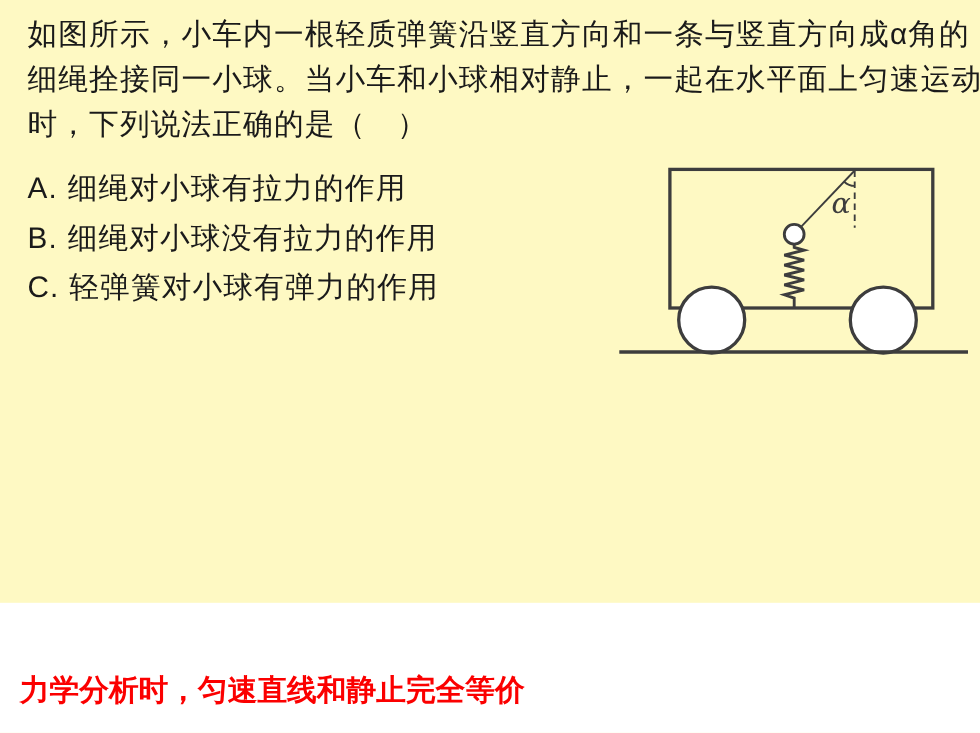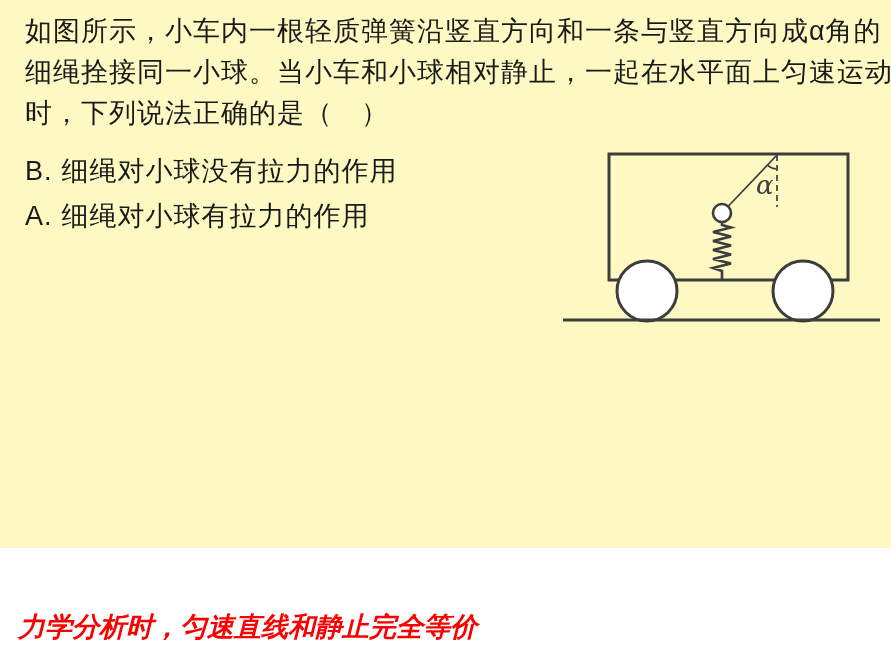--- a/index.html
+++ b/index.html
@@ -61,40 +61,42 @@
     font-size: 26px;
   }
   .note {
     position: absolute;
     left: 18px;
     top: 609px;
     font-size: 27px;
     font-weight: bold;
     color: #fb0000;
     white-space: nowrap;
-    font-style: italic;
   }
 </style>
 </head>
 <body>
 
 <div class="slide">
 
   <div class="question">
     <div>如图所示，小车内一根轻质弹簧沿竖直方向和一条与竖直方向成α角的</div>
     <div>细绳拴接同一小球。当小车和小球相对静止，一起在水平面上匀速运动</div>
     <div>时，下列说法正确的是（　）</div>
   </div>
 
   <div class="options">
     <div class="option">
+      <span class="lab">A.</span><span>细绳对小球有拉力的作用</span>
+    </div>
+    <div class="option">
       <span class="lab">B.</span><span>细绳对小球没有拉力的作用</span>
     </div>
     <div class="option">
-      <span class="lab">A.</span><span>细绳对小球有拉力的作用</span>
+      <span class="lab">C.</span><span>轻弹簧对小球有弹力的作用</span>
     </div>
   </div>
 
   <svg class="diagram" width="341" height="195" viewBox="0 0 341 195">
 
     <rect class="draw" x="59" y="14" width="239" height="126" stroke-width="3"></rect>
 
     <circle class="draw fillwhite" cx="97" cy="151" r="30" stroke-width="3"></circle>
     <circle class="draw fillwhite" cx="253" cy="151" r="30" stroke-width="3"></circle>
 

